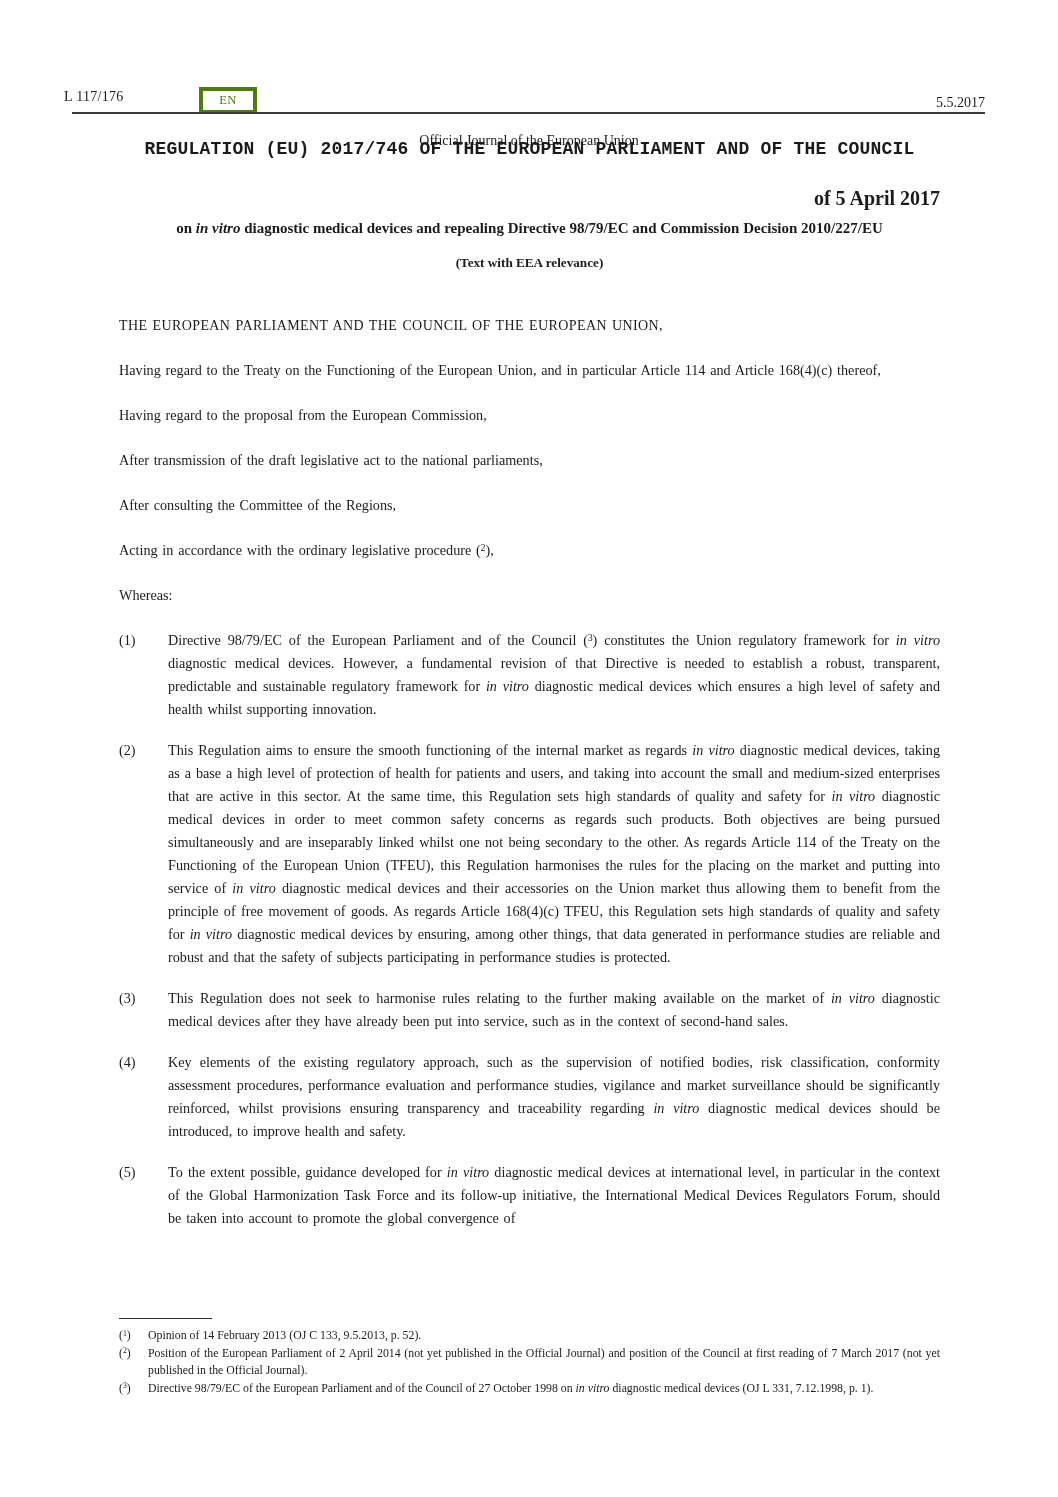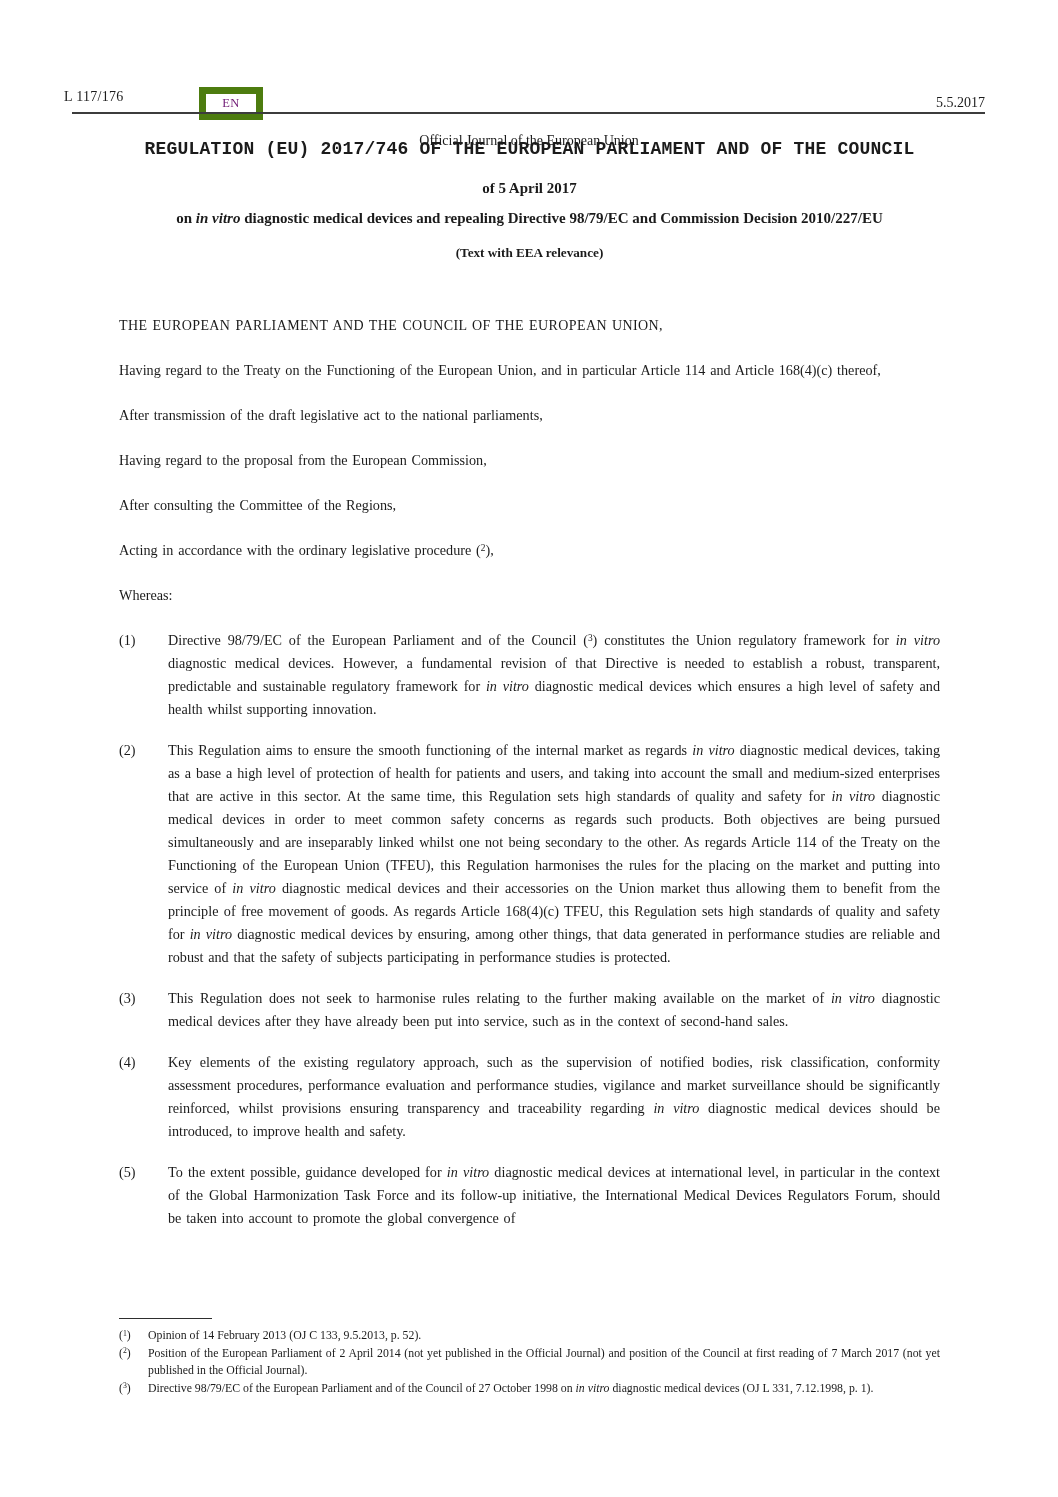--- a/index.html
+++ b/index.html
@@ -11,31 +11,31 @@
     position:relative;
     overflow:hidden;
   }
   .page{position:absolute;inset:0;}
 
   
   .hdr{position:absolute;top:88px;left:0;width:1058px;height:24px;font-size:14px;}
   .hdr .pageno{position:absolute;left:64px;top:1px;letter-spacing:0.3px;}
   .hdr .enbox{
     position:absolute;left:199px;top:-1px;width:50px;height:19px;
-    border:7px solid #4d7c0f;text-align:center;
-    font-size:12.5px;line-height:19px;color:#701a75;letter-spacing:0.5px;
+    border:4px solid #4d7c0f;text-align:center;
+    font-size:12.5px;line-height:19px;color:#4d7c0f;letter-spacing:0.5px;
   }
   .hdr .jtitle{position:absolute;left:0;top:1px;width:100%;text-align:center;margin-top:44px;}
   .hdr .jdate{position:absolute;right:73px;top:7px;}
   .hrule{position:absolute;top:112px;left:72px;width:913px;height:2px;background:#3c3c3c;}
 
   
   .titleblock{position:absolute;top:139px;left:119px;width:821px;text-align:center;font-weight:bold;}
   .t1{font-size:18px;line-height:20px;letter-spacing:0.2px;font-family:Liberation Mono, monospace;}
-  .t2{font-size:15px;line-height:20px;margin-top:19px;}
+  .t2{font-size:20px;line-height:20px;margin-top:29px;text-align:right;}
   .t3{font-size:15px;line-height:22px;margin-top:9px;text-align:center;}
   .t4{font-size:13.2px;line-height:18px;margin-top:15px;}
 
   
   .content{position:absolute;top:314px;left:119px;width:821px;font-size:14.2px;line-height:23px;word-spacing:1.2px;}
   .content p{margin:0 0 22px 0;text-align:justify;}
   .content p.caps{font-size:14px;letter-spacing:0.4px;}
   .recital{display:flex;margin:0 0 18px 0;}
   .recital .rnum{width:49px;flex:none;}
   .recital .rbody{flex:1;text-align:justify;}
@@ -65,22 +65,22 @@
   <div class="titleblock">
     <div class="t1">REGULATION (EU) 2017/746 OF THE EUROPEAN PARLIAMENT AND OF THE COUNCIL</div>
     <div class="t2">of 5 April 2017</div>
     <div class="t3"><span>on </span><span style="font-style: italic;">in vitro</span><span> diagnostic medical devices and repealing Directive 98/79/EC and Commission Decision 2010/227/EU</span></div>
     <div class="t4">(Text with EEA relevance)</div>
   </div>
 
   <div class="content">
     <p class="caps"><span>THE EUROPEAN PARLIAMENT AND THE COUNCIL OF THE EUROPEAN UNION,</span></p>
     <p><span>Having regard to the Treaty on the Functioning of the European Union, and in particular Article 114 and Article 168(4)(c) thereof,</span></p>
+    <p><span>Having regard to the proposal from the European Commission,</span></p>
     <p><span>After transmission of the draft legislative act to the national parliaments,</span></p>
-    <p><span>Having regard to the proposal from the European Commission,</span></p>
     <p><span>After consulting the Committee of the Regions,</span></p>
     <p><span>Acting in accordance with the ordinary legislative procedure (</span><span class="sup">2</span><span>),</span></p>
     <p><span>Whereas:</span></p>
 
     <div class="recital">
       <span class="rnum">(1)</span>
       <div class="rbody"><span>Directive 98/79/EC of the European Parliament and of the Council (</span><span class="sup">3</span><span>) constitutes the Union regulatory framework for </span><span style="font-style: italic;">in vitro</span><span> diagnostic medical devices. However, a fundamental revision of that Directive is needed to establish a robust, transparent, predictable and sustainable regulatory framework for </span><span style="font-style: italic;">in vitro</span><span> diagnostic medical devices which ensures a high level of safety and health whilst supporting innovation.</span></div>
     </div>
     <div class="recital">
       <span class="rnum">(2)</span>

